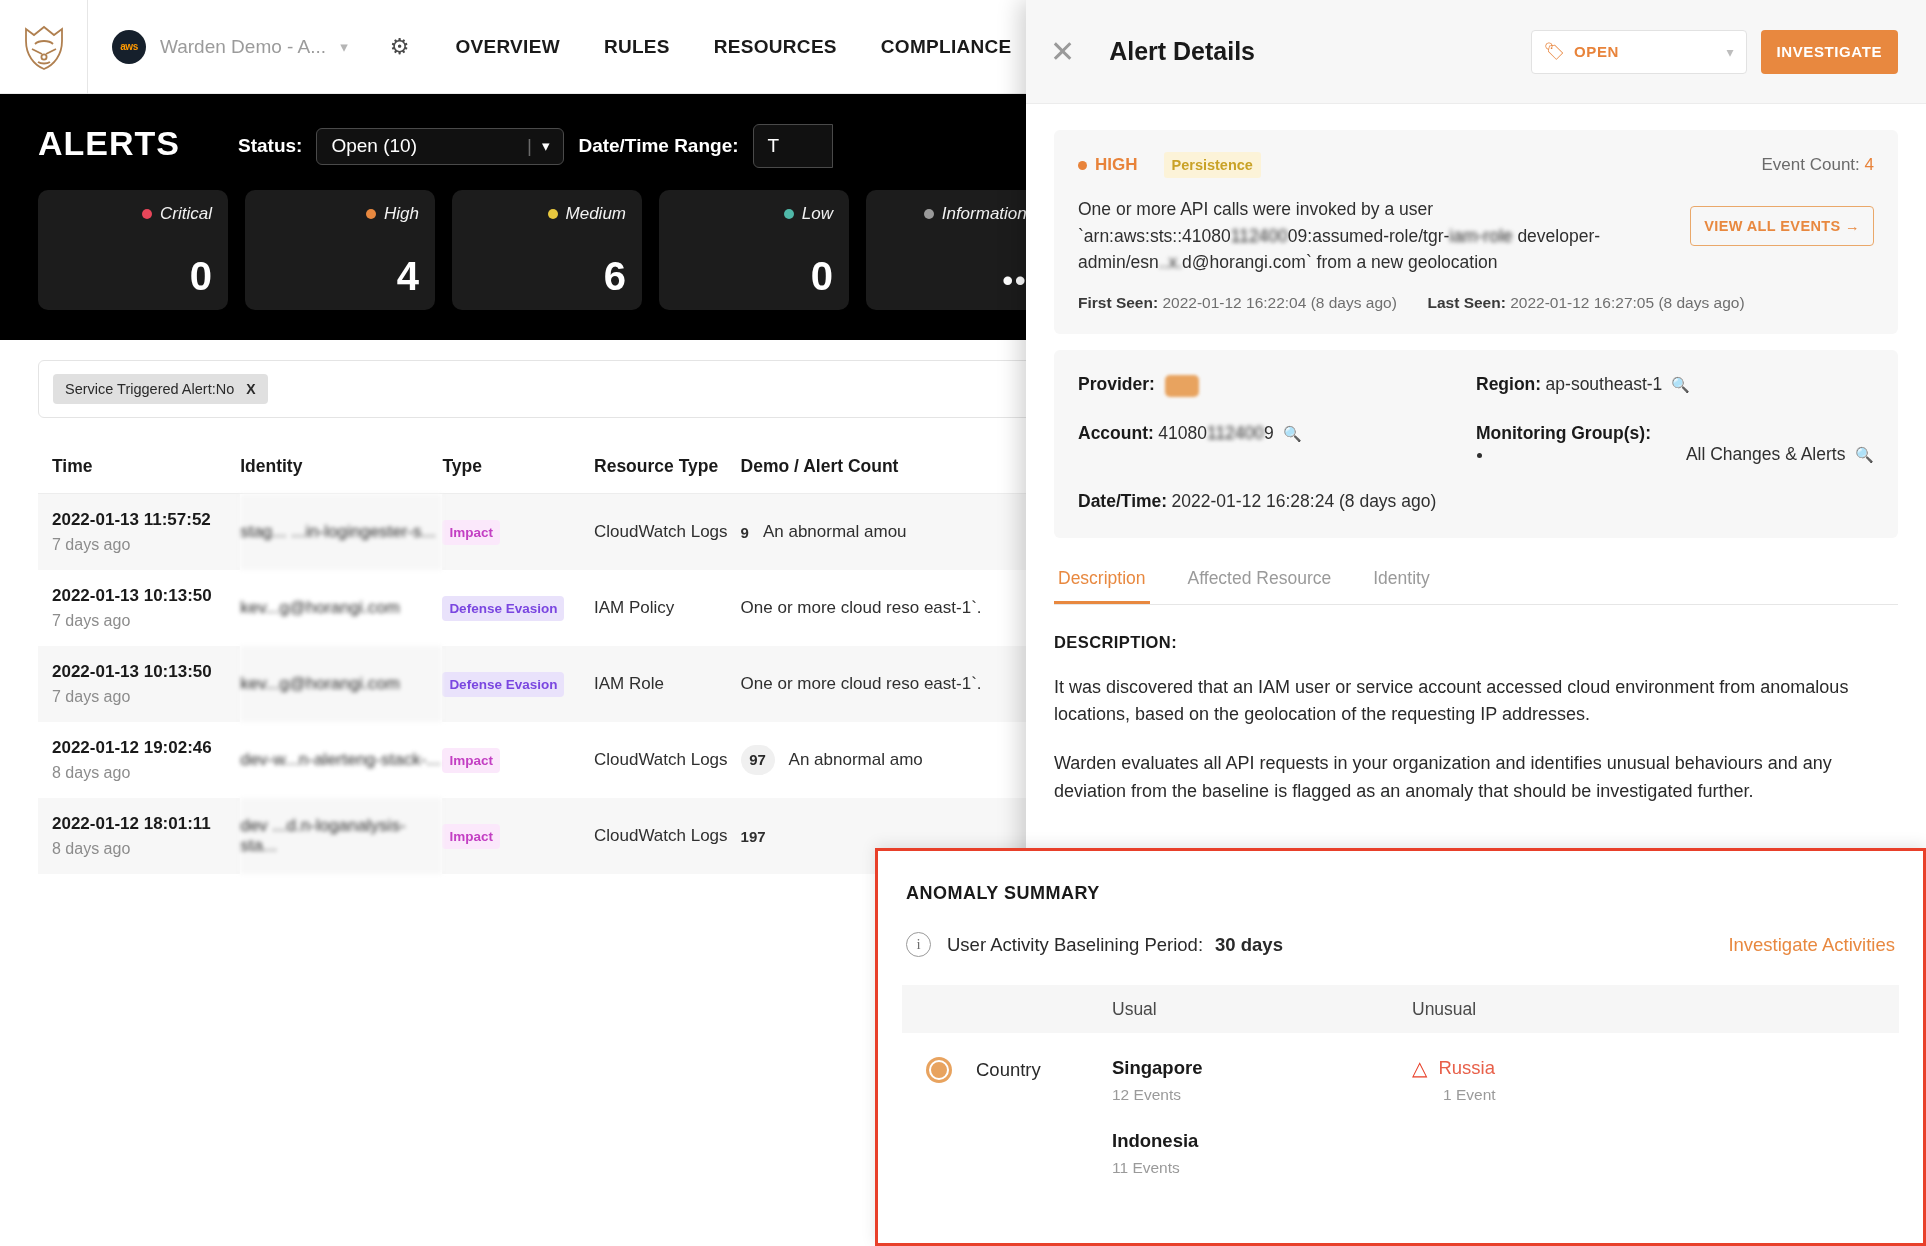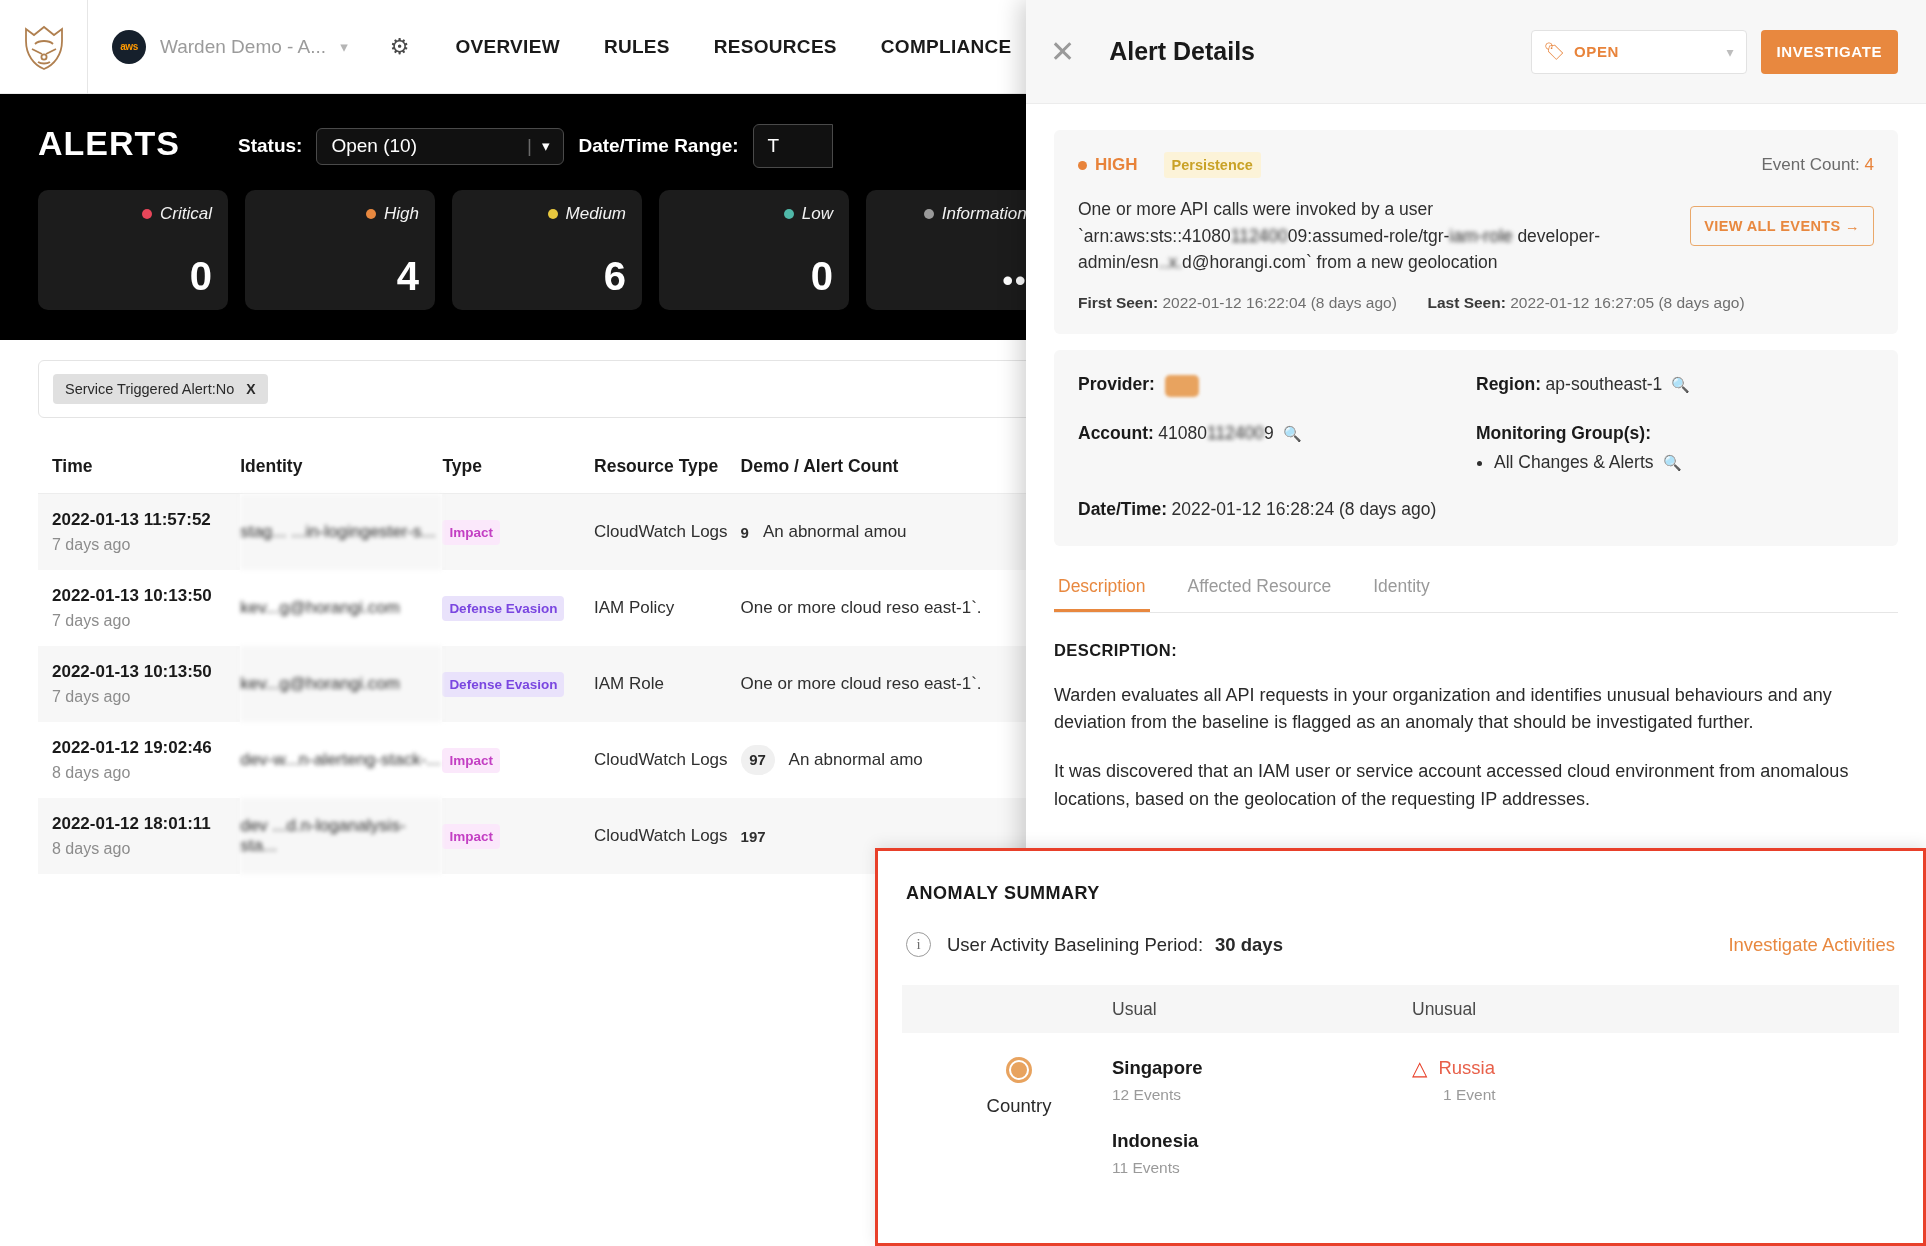--- a/index.html
+++ b/index.html
@@ -166,21 +166,21 @@
   .meta-box { margin: 16px 28px 0 28px; background: #f7f7f7; border-radius: 6px; padding: 24px 24px 26px 24px; }
   .meta-grid { display: grid; grid-template-columns: 1fr 1fr; row-gap: 26px; }
   .meta-lab { font-size: 17.5px; font-weight: bold; color: #1a1a1a; }
   .meta-val { font-size: 17.5px; color: #2f2f2f; font-weight: normal; }
   .magnifier { font-size: 15px; color: #2a2a2a; margin-left: 5px; }
   .aws-pill {
     display: inline-block; vertical-align: middle; width: 34px; height: 22px;
     background: #e8a35f; border-radius: 5px; margin-left: 6px;
     filter: blur(1.6px);
   }
-  .mg-list { margin-top: 8px; font-size: 17.5px; color: #2f2f2f; padding-left: 18px; }
+  .mg-list { margin-top: 0; font-size: 17.5px; color: #2f2f2f; padding-left: 18px; text-align: right; }
 
   .tabs { margin: 30px 28px 0 28px; display: flex; gap: 34px; border-bottom: 1px solid #e6e6e6; text-align: center; }
   .tab { font-size: 17.5px; color: #9a9a9a; padding: 0 4px 12px 4px; }
   .tab.active { color: #e8883f; border-bottom: 3px solid #e8883f; }
 
   .desc-body { margin: 28px 28px 0 28px; }
   .desc-head { font-size: 16.5px; font-weight: bold; color: #1a1a1a; letter-spacing: 0.4px; }
   .desc-para { font-size: 18px; color: #2a2a2a; line-height: 1.52; margin-top: 22px; }
 
   
@@ -199,21 +199,21 @@
   .an-info .lab { font-size: 18.5px; color: #2a2a2a; margin-left: 16px; }
   .an-info .val { font-size: 18.5px; color: #2a2a2a; font-weight: bold; margin-left: 12px; }
   .an-link { margin-left: auto; font-size: 18.5px; color: #e8883f; }
   .an-table { margin: 28px 24px 0 24px; }
   .an-thead { display: flex; background: #f6f6f6; height: 48px; align-items: center; }
   .an-th { font-size: 17.5px; color: #4a4a4a; }
   .an-col-0 { width: 210px; padding-left: 24px; }
   .an-col-1 { width: 300px; }
   .an-col-2 { width: 300px; }
   .an-tbody { display: flex; padding-top: 24px; }
-  .an-country { display: flex; align-items: center; gap: 12px; flex-direction: column; }
+  .an-country { display: flex; align-items: center; gap: 24px; }
   .globe {
     width: 26px; height: 26px; border-radius: 50%;
     background: #e8a35f; position: relative; display:flex; align-items:center; justify-content:center;
   }
   .globe::after {
     content: ""; position: absolute; width: 16px; height: 16px; border-radius: 50%;
     border: 2px solid #ffffff;
   }
   .an-ctry-lab { font-size: 18.5px; color: #2a2a2a; }
   .an-item-name { font-size: 18.5px; font-weight: bold; color: #1a1a1a; }
@@ -482,22 +482,22 @@
     </div>
 
     <div class="tabs">
       <div class="tab active">Description</div>
       <div class="tab">Affected Resource</div>
       <div class="tab">Identity</div>
     </div>
 
     <div class="desc-body">
       <div class="desc-head">DESCRIPTION:</div>
+      <div class="desc-para">It was discovered that an IAM user or service account accessed cloud environment from anomalous locations, based on the geolocation of the requesting IP addresses.</div>
       <div class="desc-para">Warden evaluates all API requests in your organization and identifies unusual behaviours and any deviation from the baseline is flagged as an anomaly that should be investigated further.</div>
-      <div class="desc-para">It was discovered that an IAM user or service account accessed cloud environment from anomalous locations, based on the geolocation of the requesting IP addresses.</div>
     </div>
   </div>
 
   <div class="anomaly">
     <div class="an-title">ANOMALY SUMMARY</div>
 
     <div class="an-info">
       <span class="info-ico">i</span>
       <span class="lab">User Activity Baselining Period:</span>
       <span class="val">30 days</span>

